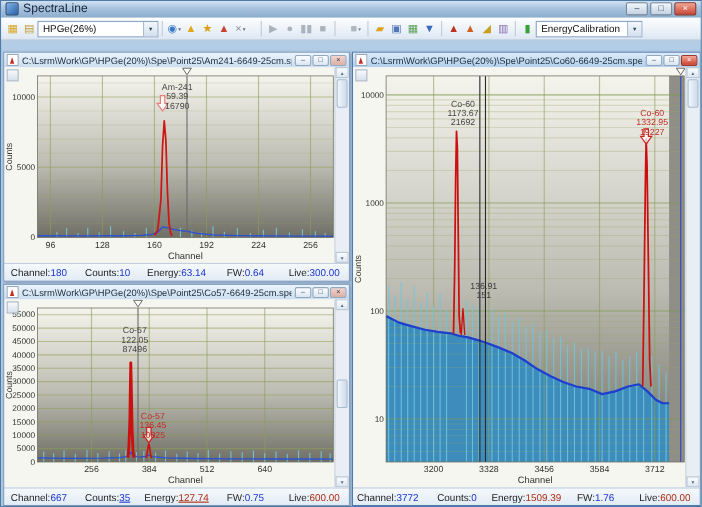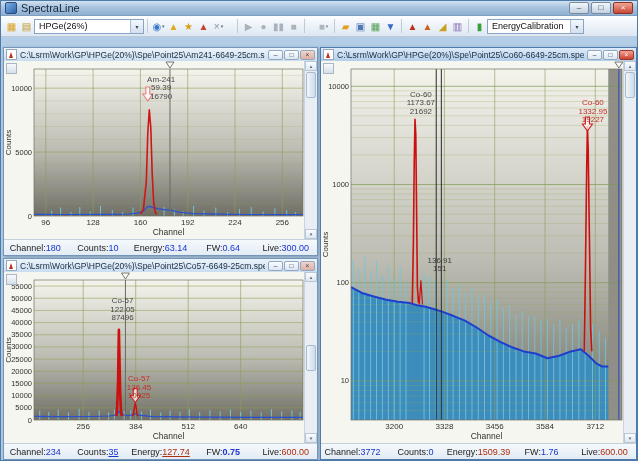--- a/index.html
+++ b/index.html
@@ -317,33 +317,33 @@
           <span class="varrow up"></span>
           <span class="vfill"></span>
           <span class="vthumb"></span>
           <span class="vfill"></span>
           <span class="varrow down"></span>
         </div>
       </div>
       <div class="status" id="status1">
           <div class="sfield">
             <span class="slabel">Channel:</span>
-            <span class="sval" style="color: rgb(27, 53, 208);">234</span>
+            <span class="sval" style="color: rgb(27, 53, 208);">667</span>
           </div>
           <div class="sfield">
             <span class="slabel">Counts:</span>
             <span class="sval" style="color: rgb(27, 53, 208); text-decoration: underline;">35</span>
           </div>
           <div class="sfield">
             <span class="slabel">Energy:</span>
             <span class="sval" style="color: rgb(176, 44, 16); text-decoration: underline;">127.74</span>
           </div>
           <div class="sfield">
             <span class="slabel">FW:</span>
-            <span class="sval" style="color: rgb(27, 53, 208); font-weight: bold;">0.75</span>
+            <span class="sval" style="color: rgb(27, 53, 208);">0.75</span>
           </div>
           <div class="sfield">
             <span class="slabel">Live:</span>
             <span class="sval" style="color: rgb(176, 44, 16);">600.00</span>
           </div>
         </div>
     </div>
 
     <div class="child active" id="win2" style="left:319px;top:0;width:317px;height:413px;">
       <div class="ctitle">

